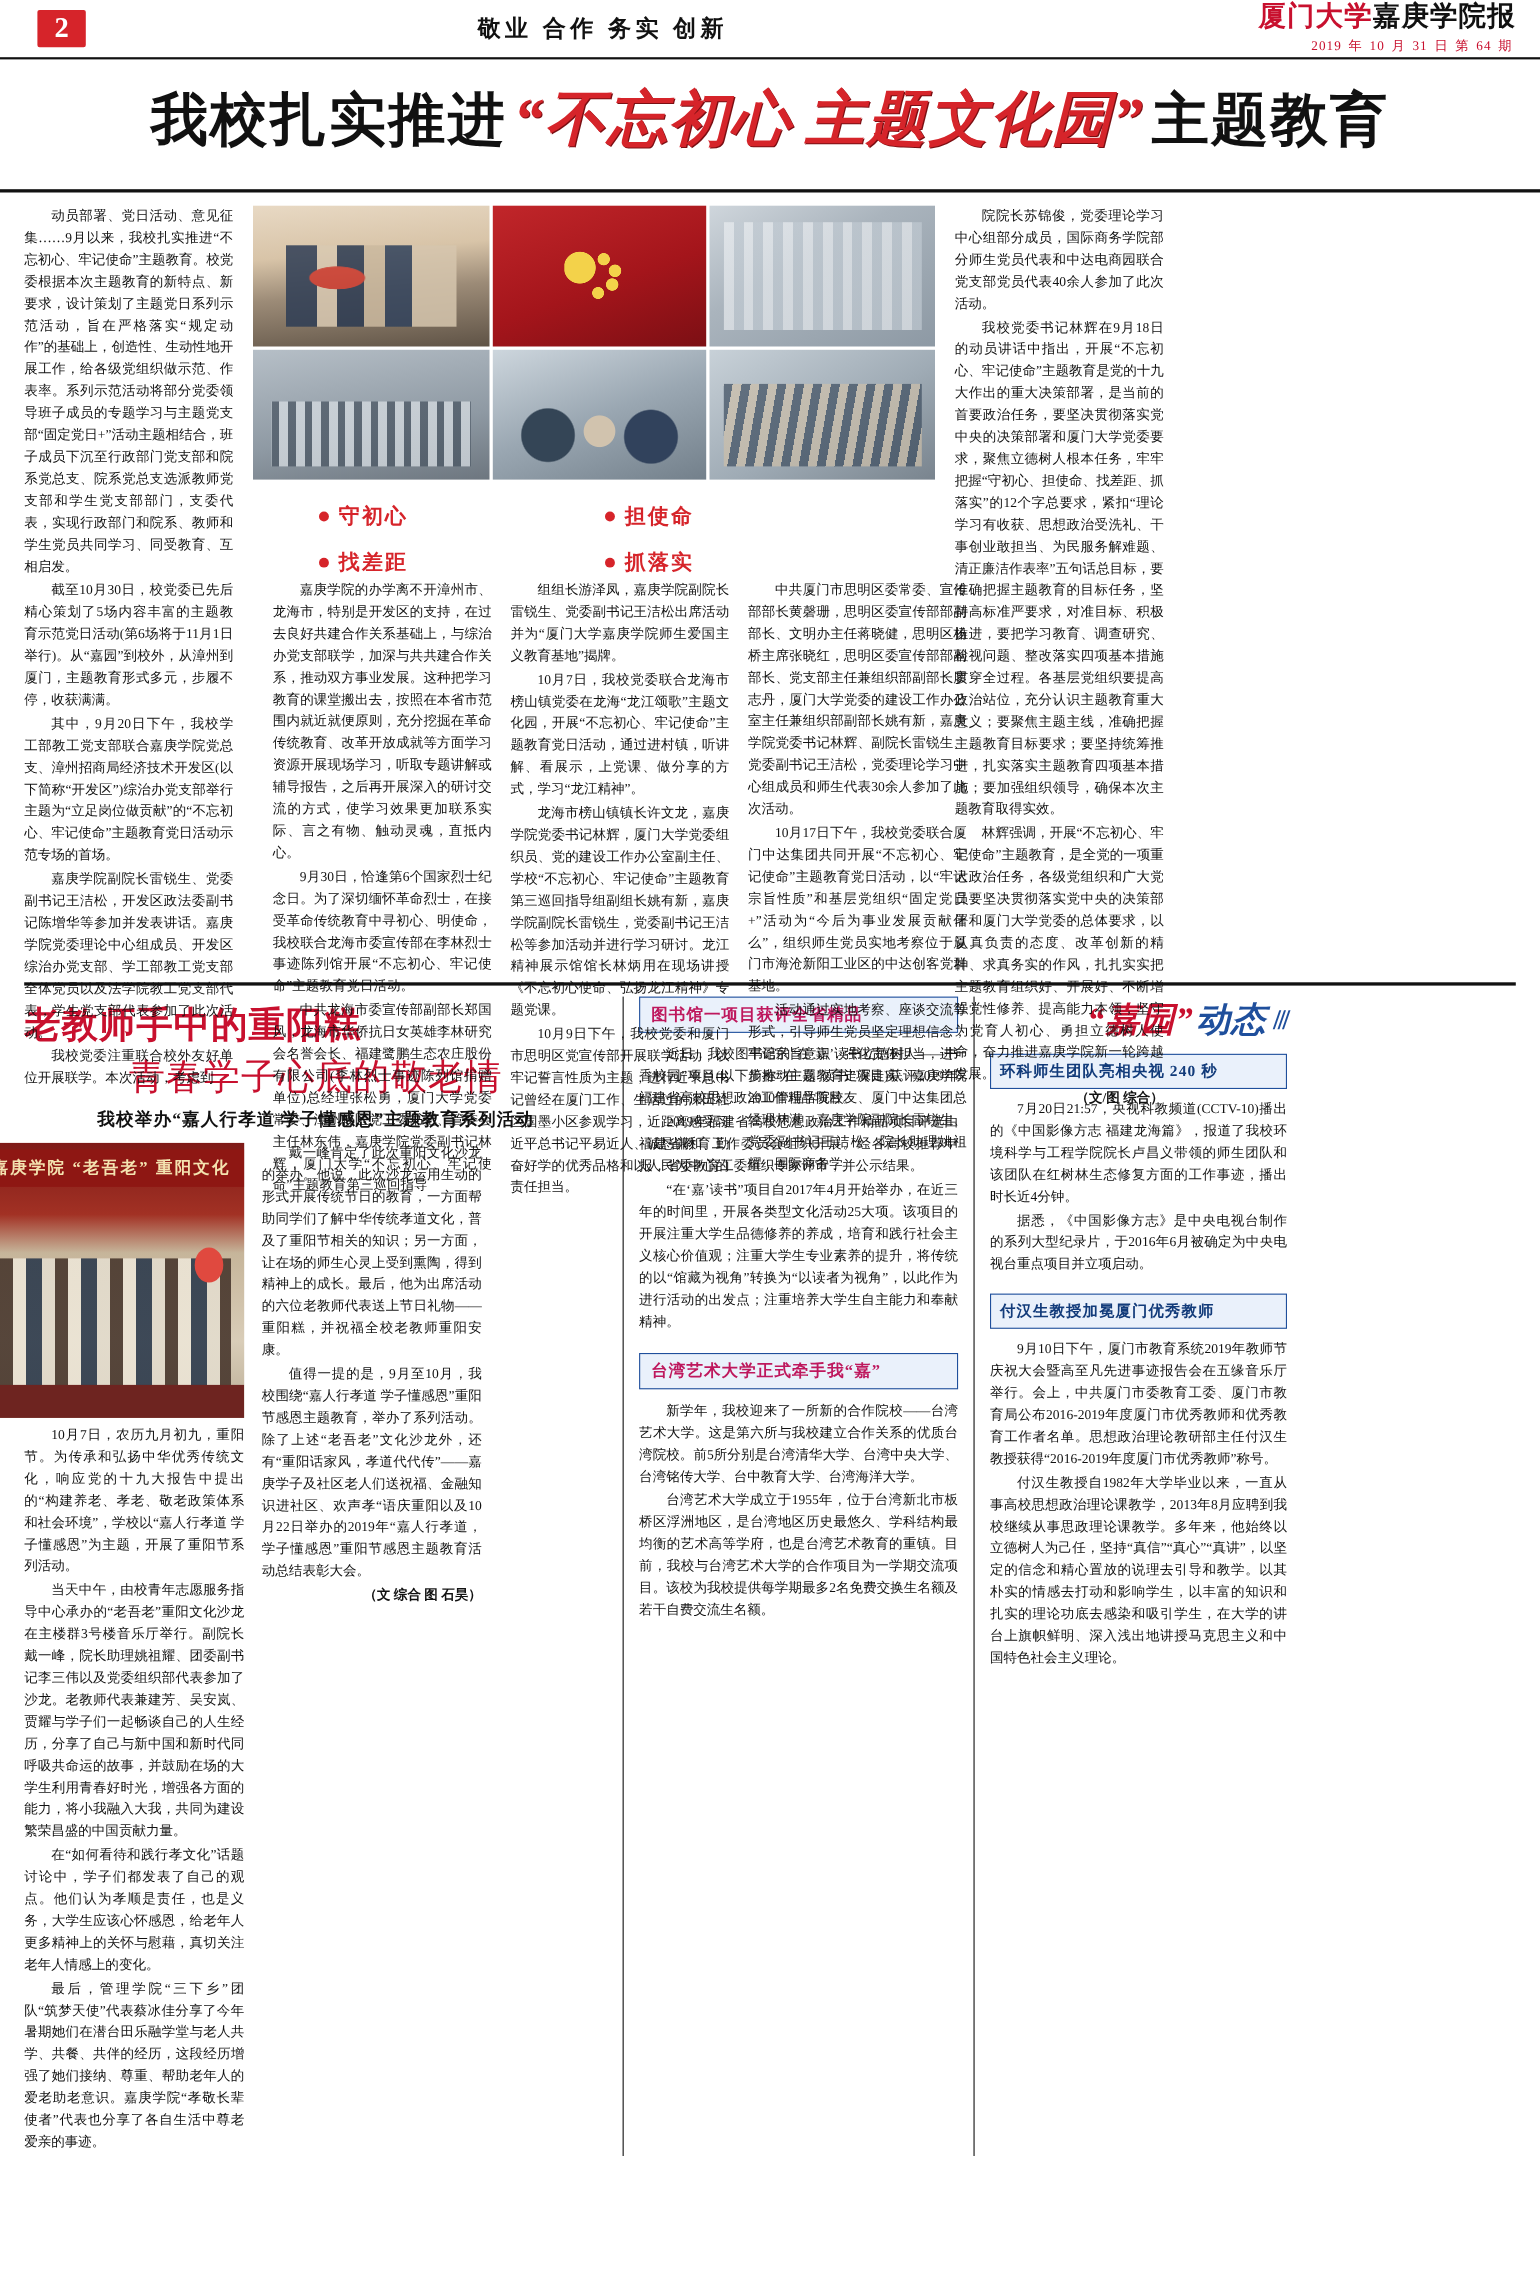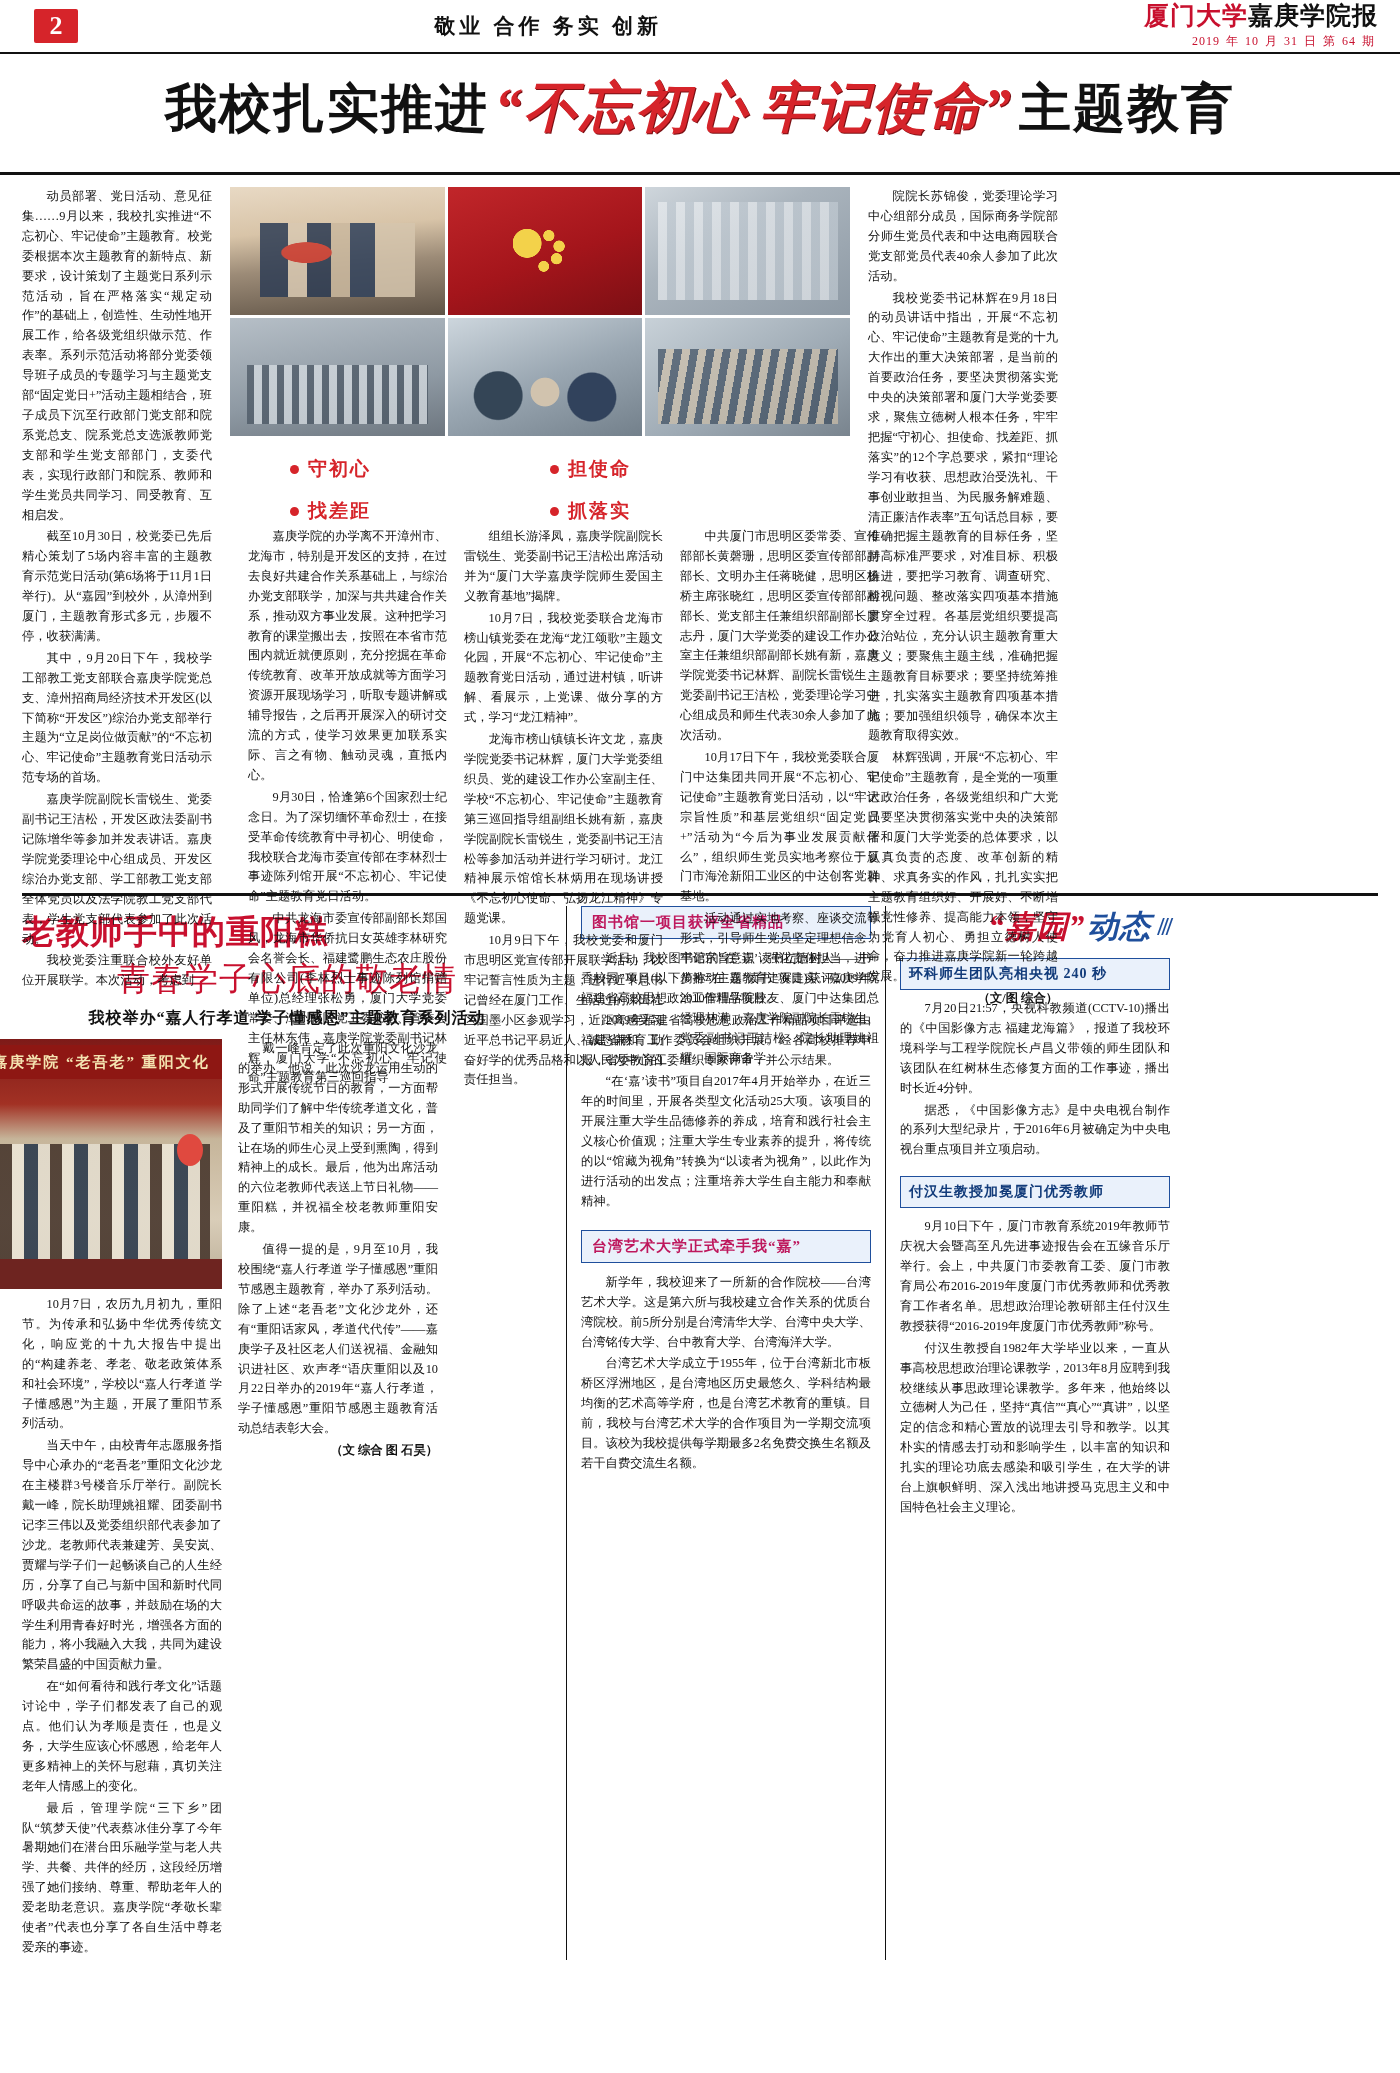--- a/index.html
+++ b/index.html
@@ -263,21 +263,21 @@
       </div>
       <div class="mast-date">
         <span>2019</span><span>年</span><span>10</span><span>月</span><span>31</span><span>日</span><span>第</span><span>64</span><span>期</span>
       </div>
     </div>
   </div>
 
   <div class="headline-wrap">
     <span class="hl-black">我校扎实推进</span>
     <span class="hl-red">“不忘初心</span>
-    <span class="hl-red">牢记使命”</span>
+    <span class="hl-red">主题文化园”</span>
     <span class="hl-black">主题教育</span>
   </div>
 
   <div class="main-area">
     <div class="cols">
 
       <div class="col">
         <p>动员部署、党日活动、意见征集……9月以来，我校扎实推进“不忘初心、牢记使命”主题教育。校党委根据本次主题教育的新特点、新要求，设计策划了主题党日系列示范活动，旨在严格落实“规定动作”的基础上，创造性、生动性地开展工作，给各级党组织做示范、作表率。系列示范活动将部分党委领导班子成员的专题学习与主题党支部“固定党日+”活动主题相结合，班子成员下沉至行政部门党支部和院系党总支、院系党总支选派教师党支部和学生党支部部门，支委代表，实现行政部门和院系、教师和学生党员共同学习、同受教育、互相启发。</p>
         <p>截至10月30日，校党委已先后精心策划了5场内容丰富的主题教育示范党日活动(第6场将于11月1日举行)。从“嘉园”到校外，从漳州到厦门，主题教育形式多元，步履不停，收获满满。</p>
         <p>其中，9月20日下午，我校学工部教工党支部联合嘉庚学院党总支、漳州招商局经济技术开发区(以下简称“开发区”)综治办党支部举行主题为“立足岗位做贡献”的“不忘初心、牢记使命”主题教育党日活动示范专场的首场。</p>

